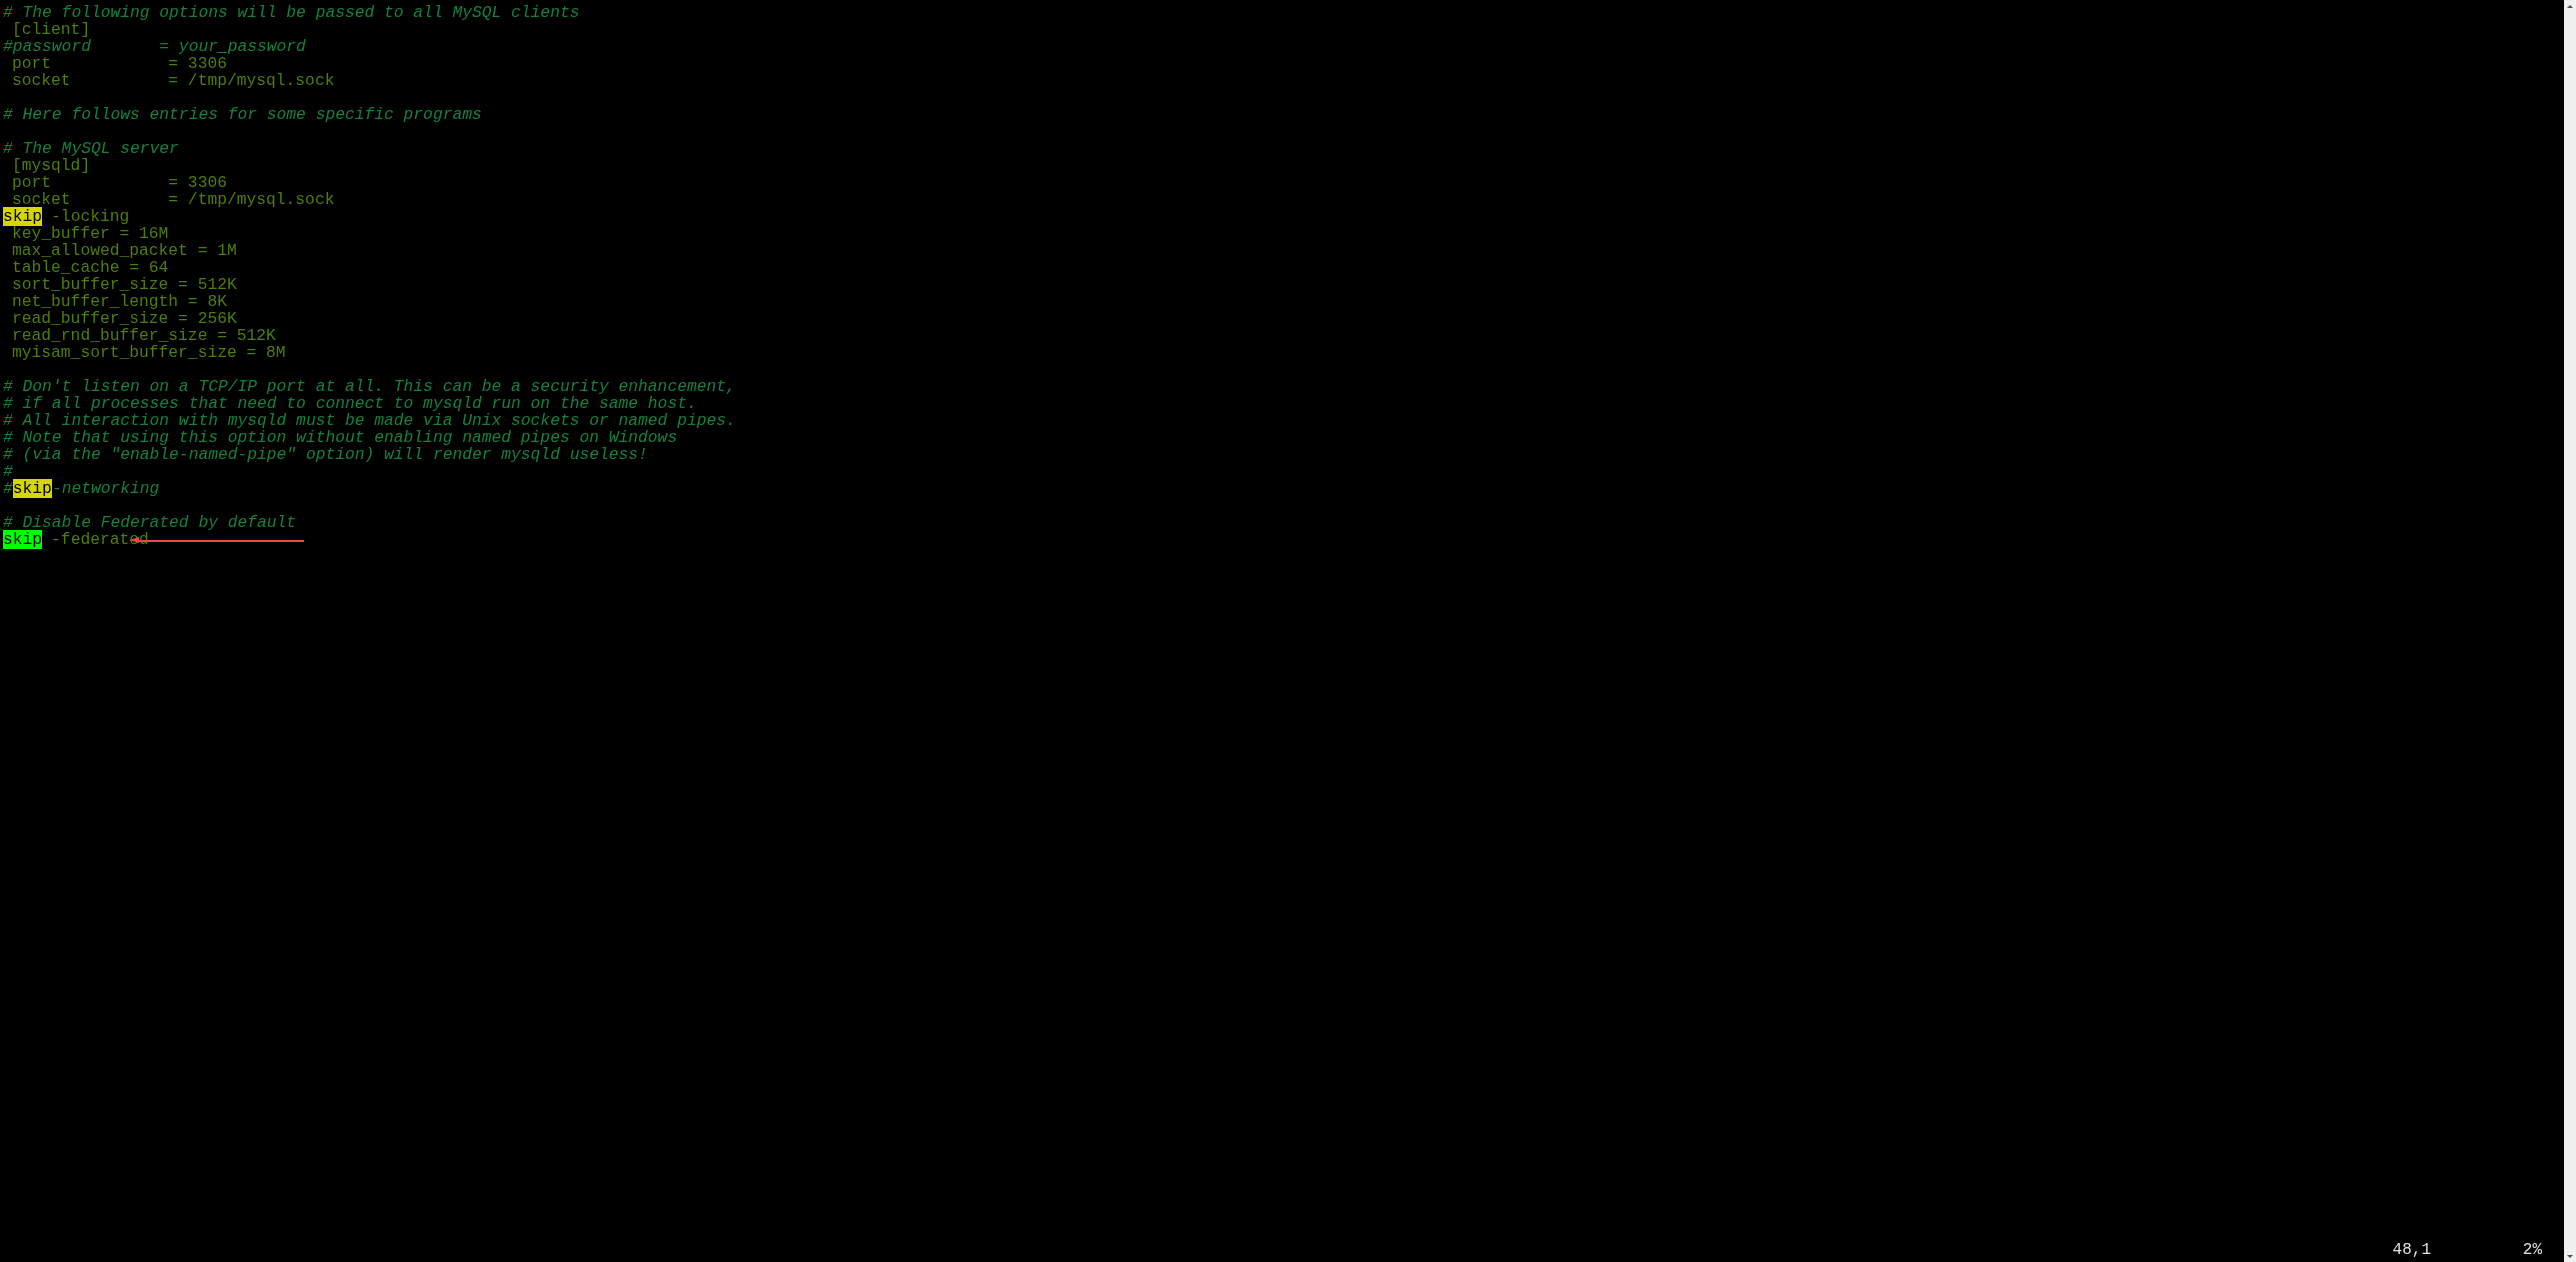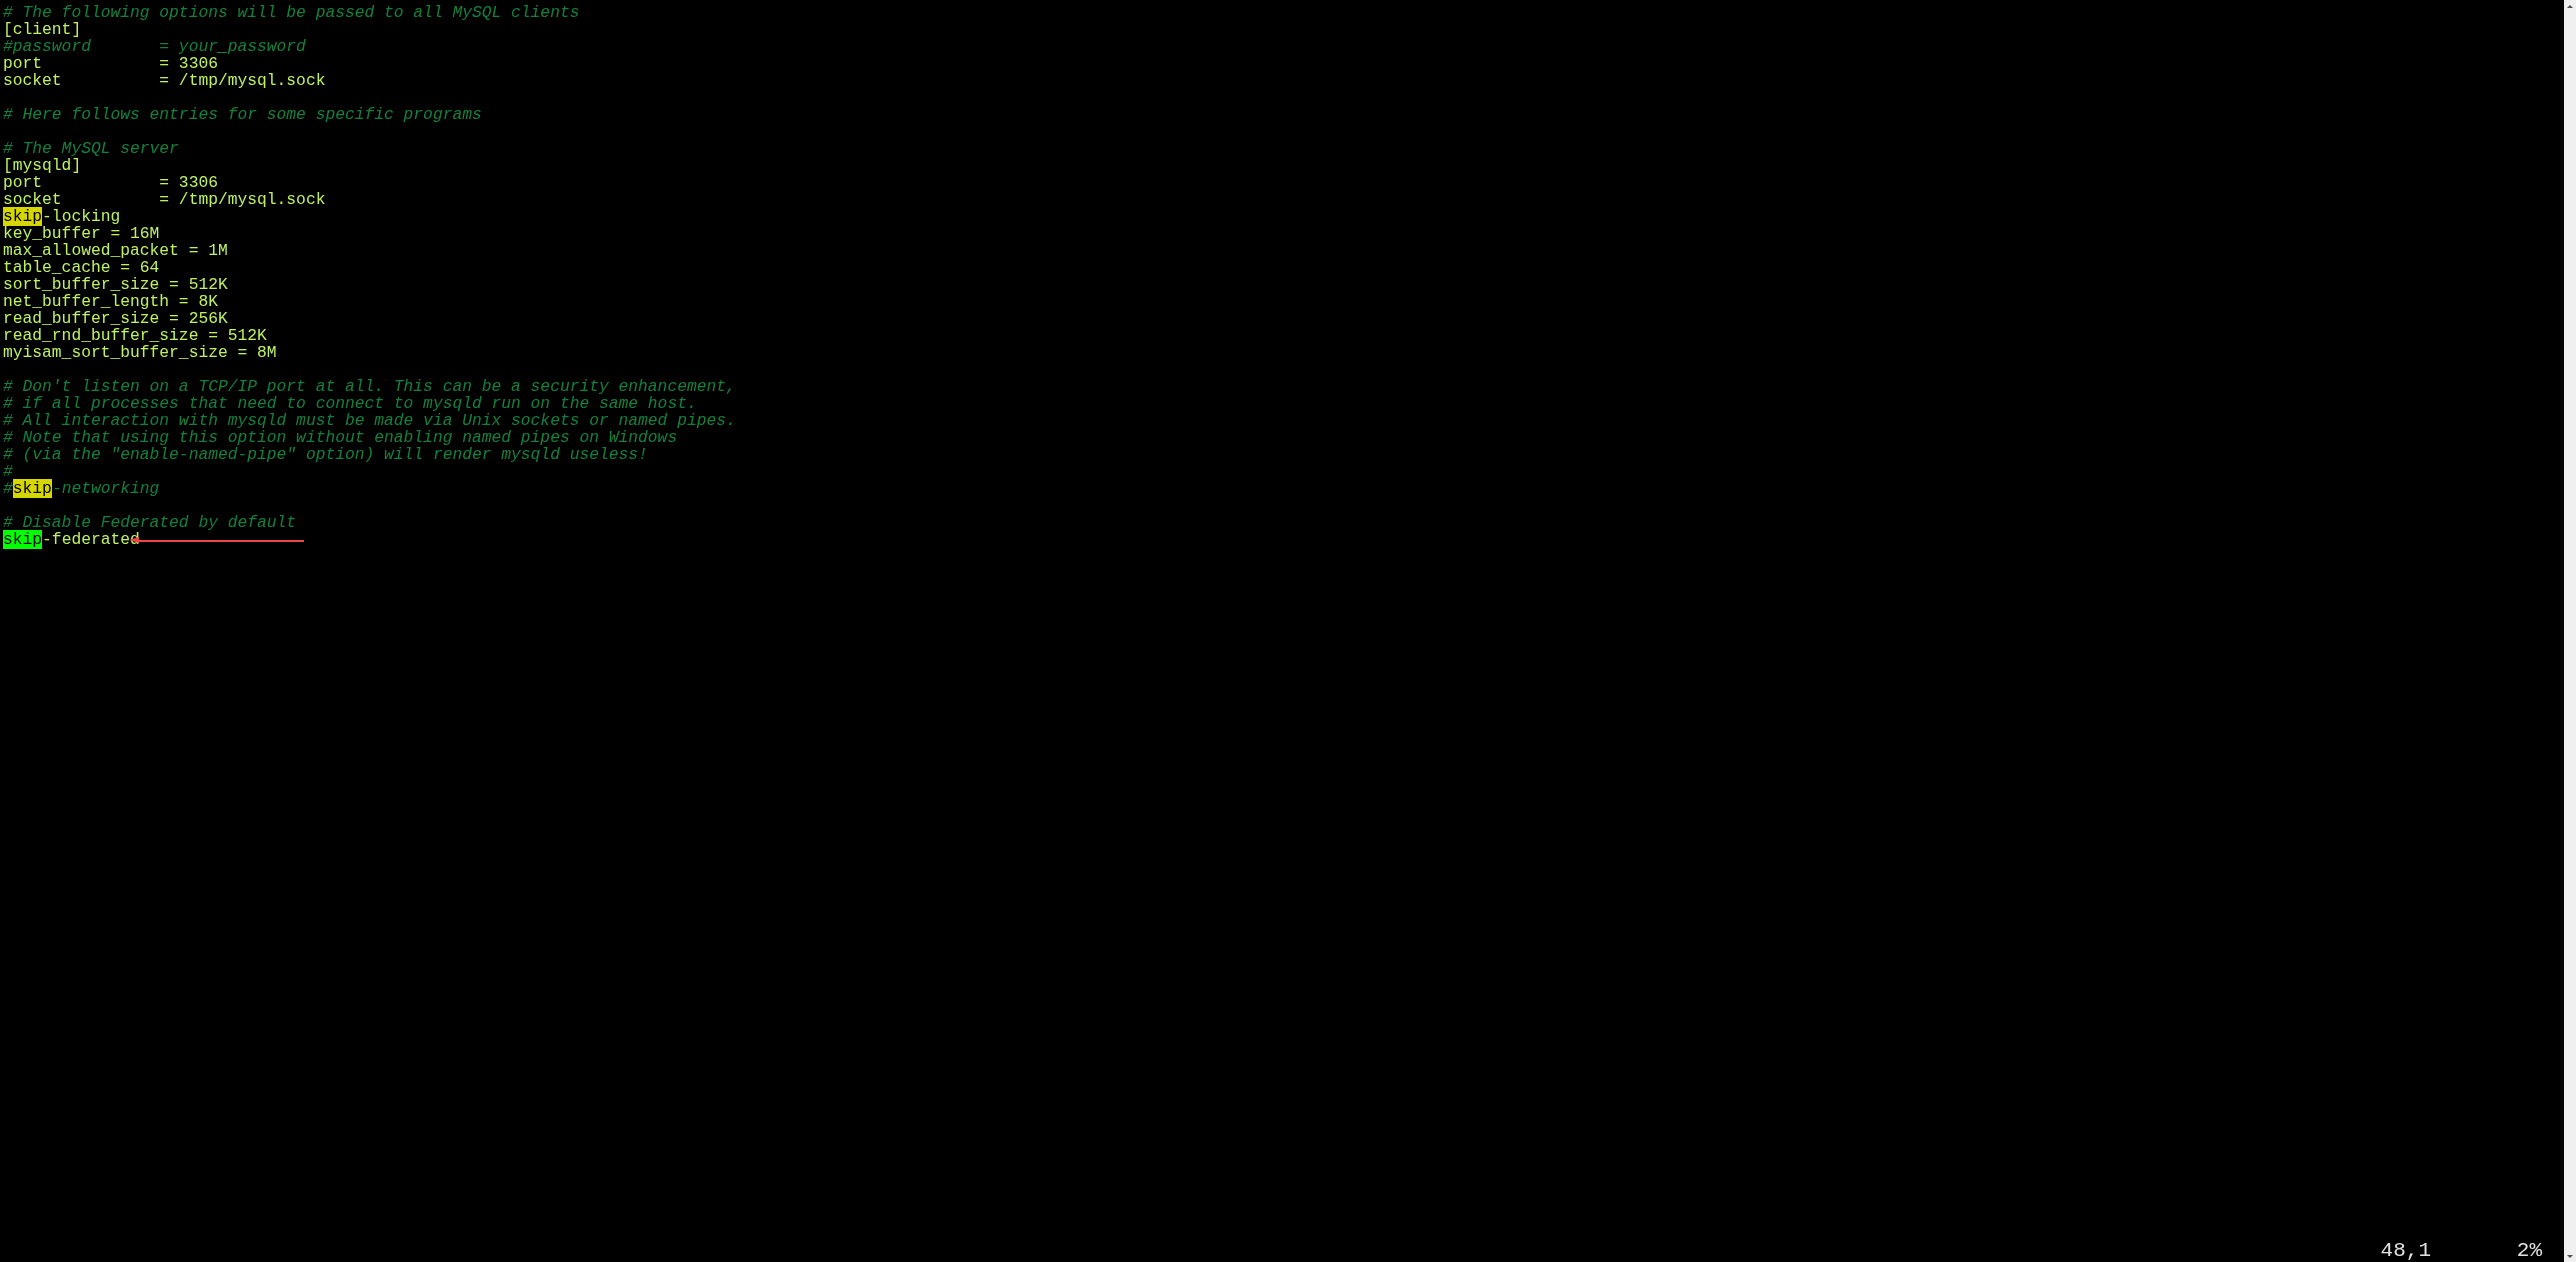--- a/index.html
+++ b/index.html
@@ -19,21 +19,21 @@
   }
   .terminal {
     position: absolute;
     top: 4.4px;
     left: 3px;
     right: 12px;
     bottom: 0;
     white-space: pre;
   }
   .comment { color: #15803d; font-style: italic; }
-  .plain   { color: #bef264; }
+  .plain   { color: #4d7c0f; margin-left: 9px; }
   .hl-yellow {
     background: #d7d700;
     color: #000000;
   }
   .hl-green {
     background: #00ff00;
     color: #000000;
   }
   .arrow {
     position: absolute;
@@ -80,21 +80,21 @@
   .scrollbar-arrow.up::before   { border-bottom: 3.7px solid #505050; }
   .scrollbar-arrow.down::before { border-top: 3.7px solid #505050; }
   .status-bar {
     position: absolute;
     bottom: 3px;
     left: 0;
     right: 12px;
     height: 17px;
     color: #e0e0e0;
     font-family: inherit;
-    font-size: 21px;
+    font-size: 16px;
   }
   .status-pos {
     position: absolute;
     right: 133px;
   }
   .status-pct {
     position: absolute;
     right: 22px;
   }
 </style>

